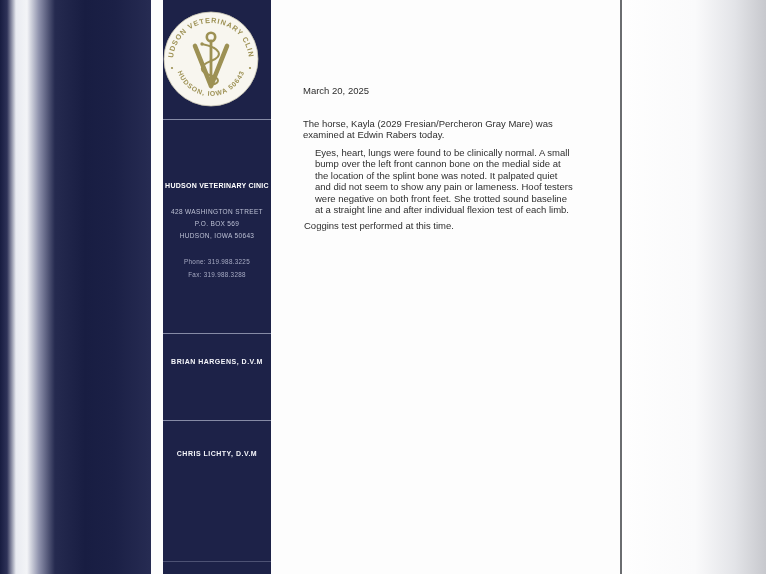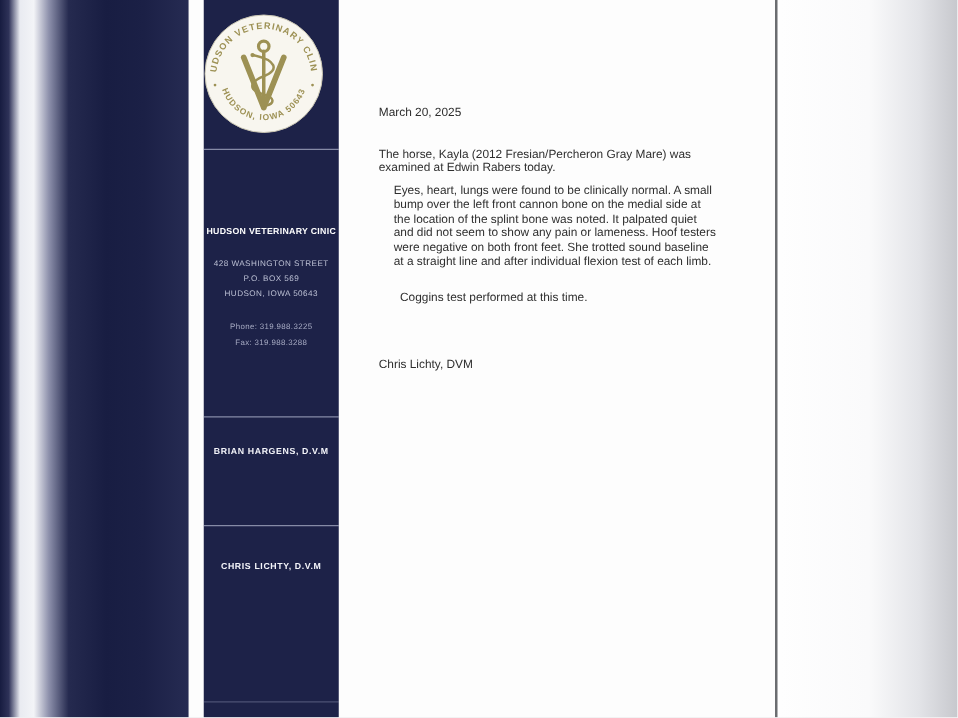--- a/index.html
+++ b/index.html
@@ -92,21 +92,21 @@
     position: absolute;
     left: 152px; top: 85px;
     width: 272px;
     font-size: 9.5px;
     line-height: 11.5px;
     color: #2e2e2e;
   }
   .letter .date { margin: 0 0 21px 0; }
   .letter .para1 { margin: 0 0 6px 0; }
   .letter .para2 { margin: 0 0 4px 12px; }
-  .letter .para3 { margin: 17px; }
+  .letter .para3 { margin: 1px; }
   .letter .signature { margin: 42px 0 0 0; }
 </style>
 </head>
 <body>
 
 <div class="viewer">
 
   <div class="bg-left"></div>
   <div class="bg-right"></div>
 
@@ -156,21 +156,20 @@
 
       <div class="sb-divider" style="top:420px;"></div>
 
       <div class="sb-name" style="top:450px;">CHRIS LICHTY, D.V.M</div>
 
       <div class="sb-divider faint" style="top:561px;"></div>
     </div>
 
     <div class="letter">
       <p class="date">March 20, 2025</p>
-      <p class="para1">The horse, Kayla (2012 Fresian/Percheron Gray Mare) was examined at Edwin Rabers today.</p>
+      <p class="para1">The horse, Kayla (2029 Fresian/Percheron Gray Mare) was examined at Edwin Rabers today.</p>
       <p class="para2">Eyes, heart, lungs were found to be clinically normal.  A small bump over the left front cannon bone on the medial side at the location of the splint bone was noted. It palpated quiet and did not seem to show any pain or lameness. Hoof testers were negative on both front feet. She trotted sound baseline at a straight line and after individual flexion test of each limb.</p>
       <p class="para3">Coggins test performed at this time.</p>
-      <p class="signature">Chris Lichty, DVM</p>
     </div>
 
   </div>
 
 </div>
 
 </body></html>

